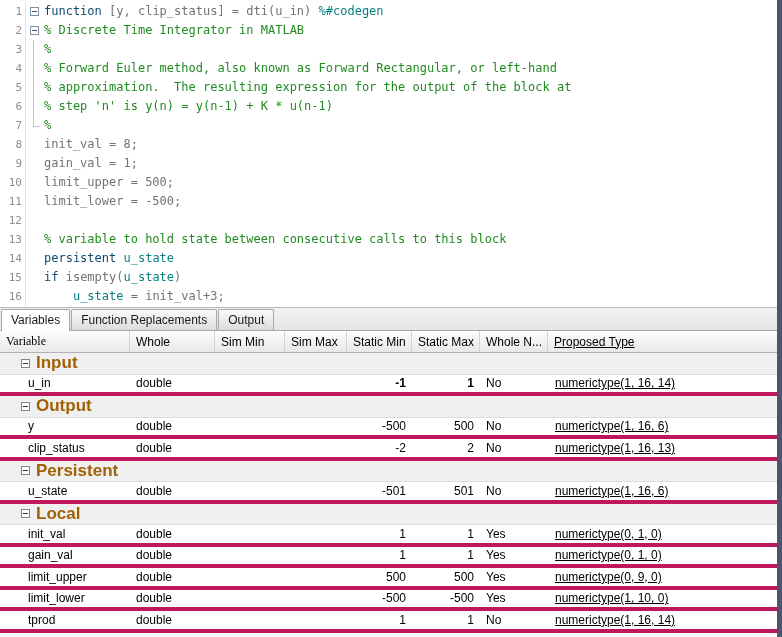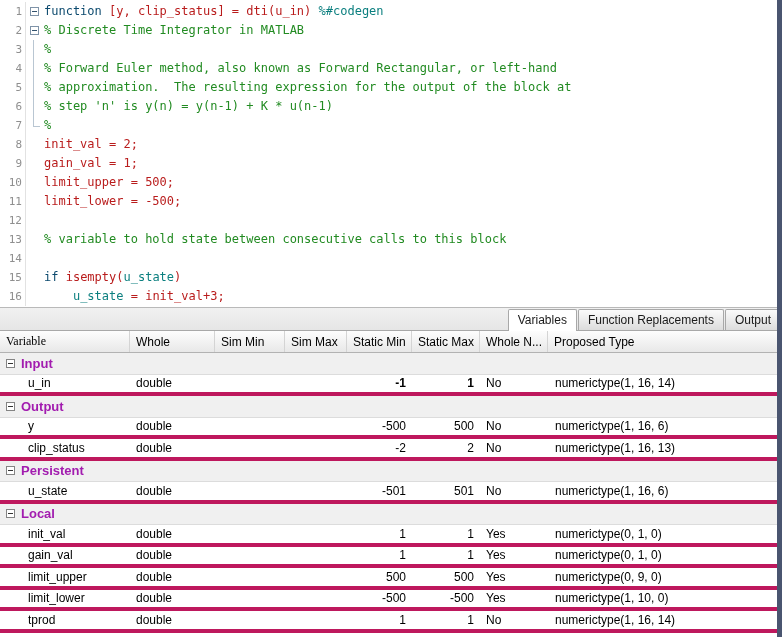--- a/index.html
+++ b/index.html
@@ -25,42 +25,42 @@
   .lnum { width:26px; flex:none; text-align:right; color:#8f8f8f; font-size:11px; padding-right:3px; border-right:1px solid #e2e2e2; }
   .fold { width:16px; flex:none; position:relative; display:flex; align-items:center; justify-content:center; }
   .fold-box { width:9px; height:9px; border:1px solid #7f93a8; background:#fff; position:relative; }
   .fold-box::after { content:''; position:absolute; left:1px; top:3px; width:5px; height:1px; background:#33526e; }
   .fold-line::after { content:''; position:absolute; left:7px; top:0; width:1px; height:100%; background:#b9c6d2; }
   .fold-end::after { content:''; position:absolute; left:7px; top:0; width:6px; height:55%; border-left:1px solid #b9c6d2; border-bottom:1px solid #b9c6d2; }
   .code { white-space:pre; padding-left:2px; color:#000; }
   .tok-kw { color:#0c4a6e; }
   .tok-cm { color:#228B22; }
   .tok-tl { color:#0b7f7f; }
-  .tok-plain { color:#b91c1c;margin-top:10px; }
-
-  
-  .tabbar { height:23px; background:linear-gradient(#f1f1f1,#e6e6e6); border-bottom:1px solid #a8a8a8; display:flex; align-items:flex-end; padding-left:7px;justify-content:flex-end; }
+  .tok-plain { color:#737373;margin-top:10px; }
+
+  
+  .tabbar { height:23px; background:linear-gradient(#f1f1f1,#e6e6e6); border-bottom:1px solid #a8a8a8; display:flex; align-items:flex-end; padding-left:1px; }
   .tab { font-size:12px; color:#1a1a1a; padding:3px 9px; margin-right:1px; border:1px solid #a8a8a8; border-bottom:none; border-radius:2px 2px 0 0; background:linear-gradient(#fafafa,#dcdcdc); position:relative; }
   .tab.active { background:#ffffff; margin-bottom:-1px; padding-bottom:4px; z-index:2; }
 
   
   .thead { display:flex; height:22px; background:linear-gradient(#fdfdfd,#e8e8e8); border-bottom:1px solid #b2b2b2; font-size:12px; color:#000; }
   .thead .cell { display:flex; align-items:center; padding-left:6px; border-right:1px solid #d4d4d4; height:100%; overflow:hidden; white-space:nowrap; }
   .tbody { background:#fff; }
   .trow { display:flex; height:21.5px; align-items:center; font-size:12px; border-bottom:4px solid #be185d; background:#fff; }
-  .grow { display:flex; height:21.5px; align-items:center; font-size:13px; background:#f0f0f0; border-bottom:1px solid #dcdcdc; font-weight:bold; color:#a21caf; padding-left:6px; }
+  .grow { display:flex; height:21.5px; align-items:center; font-size:17px; background:#f0f0f0; border-bottom:1px solid #dcdcdc; font-weight:bold; color:#a16207; padding-left:21px; }
   .cell { overflow:hidden; white-space:nowrap; flex:none; }
   .c-var   { width:130px; }
   .c-type  { width:85px;  padding-left:6px; }
   .c-smin  { width:70px;  padding-left:6px; }
   .c-smax  { width:62px;  padding-left:6px; }
   .c-stmin { width:65px;  text-align:right; padding-right:6px; }
   .c-stmax { width:68px;  text-align:right; padding-right:6px; }
   .c-whole { width:68px;  padding-left:6px; }
-  .c-prop  { flex:1; padding-left:7px; }
+  .c-prop  { flex:1; padding-left:7px;text-decoration:underline; }
   .trow .c-var { padding-left:28px; }
   .thead .c-var { padding-left:6px;font-family:Liberation Serif, serif; }
   .thead .c-stmin, .thead .c-stmax { text-align:right; padding-left:6px; padding-right:8px; display:flex; }
   .trow.em .c-stmin, .trow.em .c-stmax { font-weight:bold; }
   .minus-box { width:9px; height:9px; border:1px solid #848484; background:#fff; display:inline-block; position:relative; margin-right:6px; vertical-align:middle; flex:none; }
   .minus-box::after { content:''; position:absolute; left:1px; top:3px; width:5px; height:1px; background:#333; }
   .glabel { font-weight:bold; }
 </style>
 </head>
 <body>
@@ -68,27 +68,27 @@
 <div class="app">
   <div class="editor">
     <div id="editor-lines">
         <div class="ed-line"><span class="lnum">1</span><span class="fold"><span class="fold-box"></span></span><span class="code"><span class="tok-kw">function </span><span class="tok-plain">[y, clip_status] = dti(u_in) </span><span class="tok-tl">%#codegen</span></span></div>
         <div class="ed-line"><span class="lnum">2</span><span class="fold"><span class="fold-box"></span></span><span class="code"><span class="tok-cm">% Discrete Time Integrator in MATLAB</span></span></div>
         <div class="ed-line"><span class="lnum">3</span><span class="fold fold-line"></span><span class="code"><span class="tok-cm">%</span></span></div>
         <div class="ed-line"><span class="lnum">4</span><span class="fold fold-line"></span><span class="code"><span class="tok-cm">% Forward Euler method, also known as Forward Rectangular, or left-hand</span></span></div>
         <div class="ed-line"><span class="lnum">5</span><span class="fold fold-line"></span><span class="code"><span class="tok-cm">% approximation.  The resulting expression for the output of the block at</span></span></div>
         <div class="ed-line"><span class="lnum">6</span><span class="fold fold-line"></span><span class="code"><span class="tok-cm">% step 'n' is y(n) = y(n-1) + K * u(n-1)</span></span></div>
         <div class="ed-line"><span class="lnum">7</span><span class="fold fold-end"></span><span class="code"><span class="tok-cm">%</span></span></div>
-        <div class="ed-line"><span class="lnum">8</span><span class="fold"></span><span class="code"><span class="tok-plain">init_val = 2;</span></span></div>
+        <div class="ed-line"><span class="lnum">8</span><span class="fold"></span><span class="code"><span class="tok-plain">init_val = 8;</span></span></div>
         <div class="ed-line"><span class="lnum">9</span><span class="fold"></span><span class="code"><span class="tok-plain">gain_val = 1;</span></span></div>
         <div class="ed-line"><span class="lnum">10</span><span class="fold"></span><span class="code"><span class="tok-plain">limit_upper = 500;</span></span></div>
         <div class="ed-line"><span class="lnum">11</span><span class="fold"></span><span class="code"><span class="tok-plain">limit_lower = -500;</span></span></div>
         <div class="ed-line"><span class="lnum">12</span><span class="fold"></span><span class="code"></span></div>
         <div class="ed-line"><span class="lnum">13</span><span class="fold"></span><span class="code"><span class="tok-cm">% variable to hold state between consecutive calls to this block</span></span></div>
-        <div class="ed-line"><span class="lnum">14</span><span class="fold"></span></div>
+        <div class="ed-line"><span class="lnum">14</span><span class="fold"></span><span class="code"><span class="tok-kw">persistent </span><span class="tok-tl">u_state</span></span></div>
         <div class="ed-line"><span class="lnum">15</span><span class="fold"></span><span class="code"><span class="tok-kw">if </span><span class="tok-plain">isempty(</span><span class="tok-tl">u_state</span><span class="tok-plain">)</span></span></div>
         <div class="ed-line"><span class="lnum">16</span><span class="fold"></span><span class="code"><span class="tok-plain">    </span><span class="tok-tl">u_state</span><span class="tok-plain"> = init_val+3;</span></span></div>
       </div>
   </div>
   <div class="tabbar" id="tabbar">
       <div class="tab active">Variables</div>
       <div class="tab">Function Replacements</div>
       <div class="tab">Output</div>
     </div>
   <div class="vtable">

